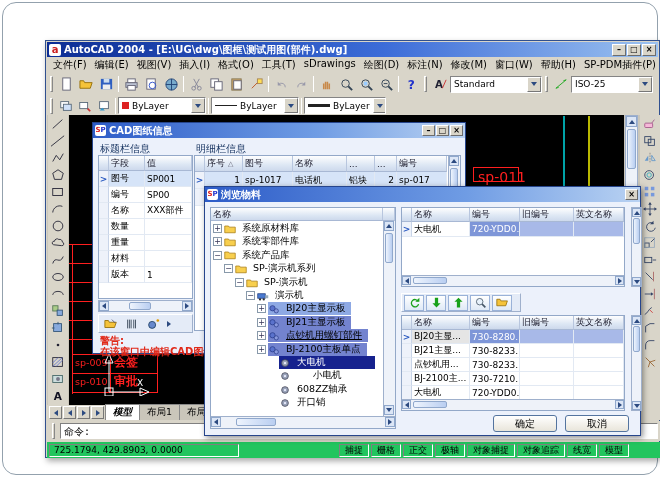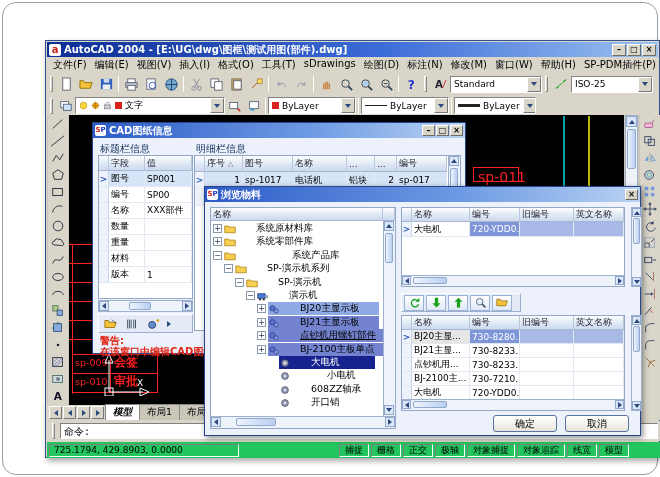--- a/index.html
+++ b/index.html
@@ -76,21 +76,21 @@
 .gh,.gr{display:flex}
 .ghc{background:linear-gradient(#fefefe,#dde7f4 60%,#cdd9ec);border-right:1px solid #b8c6de;border-bottom:1px solid #a8b8d4;
   font-size:9px;display:flex;align-items:center;padding-left:2px;color:#223;white-space:nowrap;overflow:hidden;flex:none}
 .gc{border-right:1px solid #e2e9f3;border-bottom:1px solid #e2e9f3;font-size:9px;display:flex;align-items:center;
   padding:0 2px;white-space:nowrap;overflow:hidden;flex:none}
 .marker{background:#eef2fa;border-right:1px solid #c8d4e8;color:#2858c0;font-weight:bold;justify-content:center;padding:0}
 .sortglyph{font-size:7px;color:#667;margin-left:3px}
 .tree{position:absolute;background:#fff;border:1px solid #93a8c8;overflow:hidden}
 .titem{position:absolute;height:13px;display:flex;align-items:center;font-size:9.5px;white-space:nowrap}
 .exp{width:9px;height:9px;background:#fff;border:1px solid #8899aa;font-size:8px;line-height:7px;text-align:center;color:#335;flex:none;margin-right:2px}
-.tlabel{padding:0 20px}
+.tlabel{padding:0 6px}
 .hl-light{background:#8ea9e4}
 .hl-mid{background:#7383cf}
 .hl-dark{background:#16228e;color:#fff}
 .ptoolbar{position:absolute;background:#e4ebf7;border:1px solid;border-color:#fff #9fb0cc #9fb0cc #fff;display:flex;align-items:center;gap:2px;padding:0 2px}
 .gbtn{width:20px;height:16px;background:linear-gradient(#ffffff,#dfe9f6);border:1px solid #9ab2d8;display:flex;align-items:center;justify-content:center;flex:none}
 .warn{position:absolute;color:#e02818;font-weight:bold;font-size:10px;line-height:11px;white-space:nowrap}
 .xpbtn{position:absolute;width:64px;height:17px;background:linear-gradient(#ffffff,#e9e5da);border:1px solid #54749f;
   border-radius:3px;font-size:10px;display:flex;align-items:center;justify-content:center}
 .ucs{position:absolute}
 </style>
@@ -308,44 +308,20 @@
         </span>
       </div>
   <div class="tb" id="tb2">
         <span class="grip"></span>
         <span class="tbtn sm">
           <span class="ic">
             <svg viewBox="0 0 16 16" width="14" height="14">
               <rect x="2" y="3" width="9" height="7" fill="#fff" stroke="#567"></rect>
               <rect x="5" y="6" width="9" height="7" fill="#cfe0f8" stroke="#567"></rect>
             </svg>
-          </span>
-        </span>
-        <span class="combo" style="width: 150px;">
-          <span class="ic">
-            <svg width="9" height="9" viewBox="0 0 16 16">
-              <circle cx="8" cy="8" r="6" fill="#ffd93a" stroke="#a80"></circle>
-            </svg>
-          </span>
-          <span class="ic">
-            <svg width="9" height="9" viewBox="0 0 16 16">
-              <circle cx="8" cy="8" r="5" fill="#fa0" stroke="#960"></circle>
-              <path d="M8 1v14M1 8h14" stroke="#960"></path>
-            </svg>
-          </span>
-          <span class="ic">
-            <svg width="9" height="9" viewBox="0 0 16 16">
-              <rect x="3" y="7" width="10" height="7" fill="#ccc" stroke="#667"></rect>
-              <path d="M5 7V5a3 3 0 0 1 6 0v2" fill="none" stroke="#667"></path>
-            </svg>
-          </span>
-          <span class="sw"></span>
-          <span>文字</span>
-          <span class="drop">
-            <span class="tri d"></span>
           </span>
         </span>
         <span class="tbtn sm">
           <span class="ic">
             <svg viewBox="0 0 16 16" width="14" height="14">
               <rect x="2" y="4" width="9" height="7" fill="#fff" stroke="#567"></rect>
               <path d="M11 11l3 3" stroke="#c33" stroke-width="2"></path>
             </svg>
           </span>
         </span>
@@ -877,21 +853,21 @@
                 <svg viewBox="0 0 16 16" width="12" height="12">
                   <path d="M1 13V4h5l1 1.5h8V13z" fill="#f8cf4e" stroke="#a87b12"></path>
                 </svg>
               </span>
               <span class="tlabel">系统零部件库</span>
             </span>
           </div>
           <div class="titem" style="left: 0px; top: 41px; width: 172px;">
             <span style="width: 2px; flex: 0 0 auto;"></span>
             <span class="exp">−</span>
-            <span style="display: flex; align-items: flex-end; height: 13px; gap: 36px;">
+            <span style="display: flex; align-items: flex-start; height: 13px;">
               <span class="ic">
                 <svg viewBox="0 0 16 16" width="12" height="12">
                   <path d="M1 13V4h5l1 1.5h8V13z" fill="#f8cf4e" stroke="#a87b12"></path>
                 </svg>
               </span>
               <span class="tlabel">系统产品库</span>
             </span>
           </div>
           <div class="titem" style="left: 0px; top: 54px; width: 172px;">
             <span style="width: 13px; flex: 0 0 auto;"></span>

